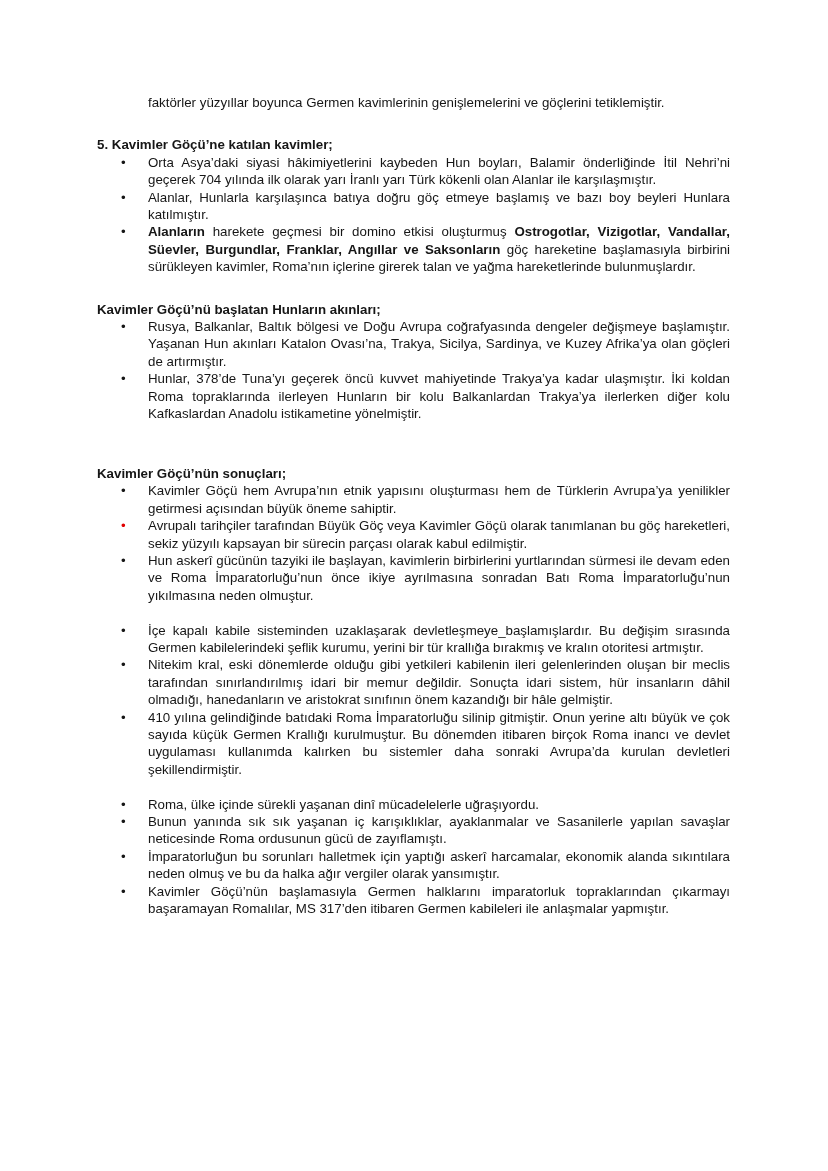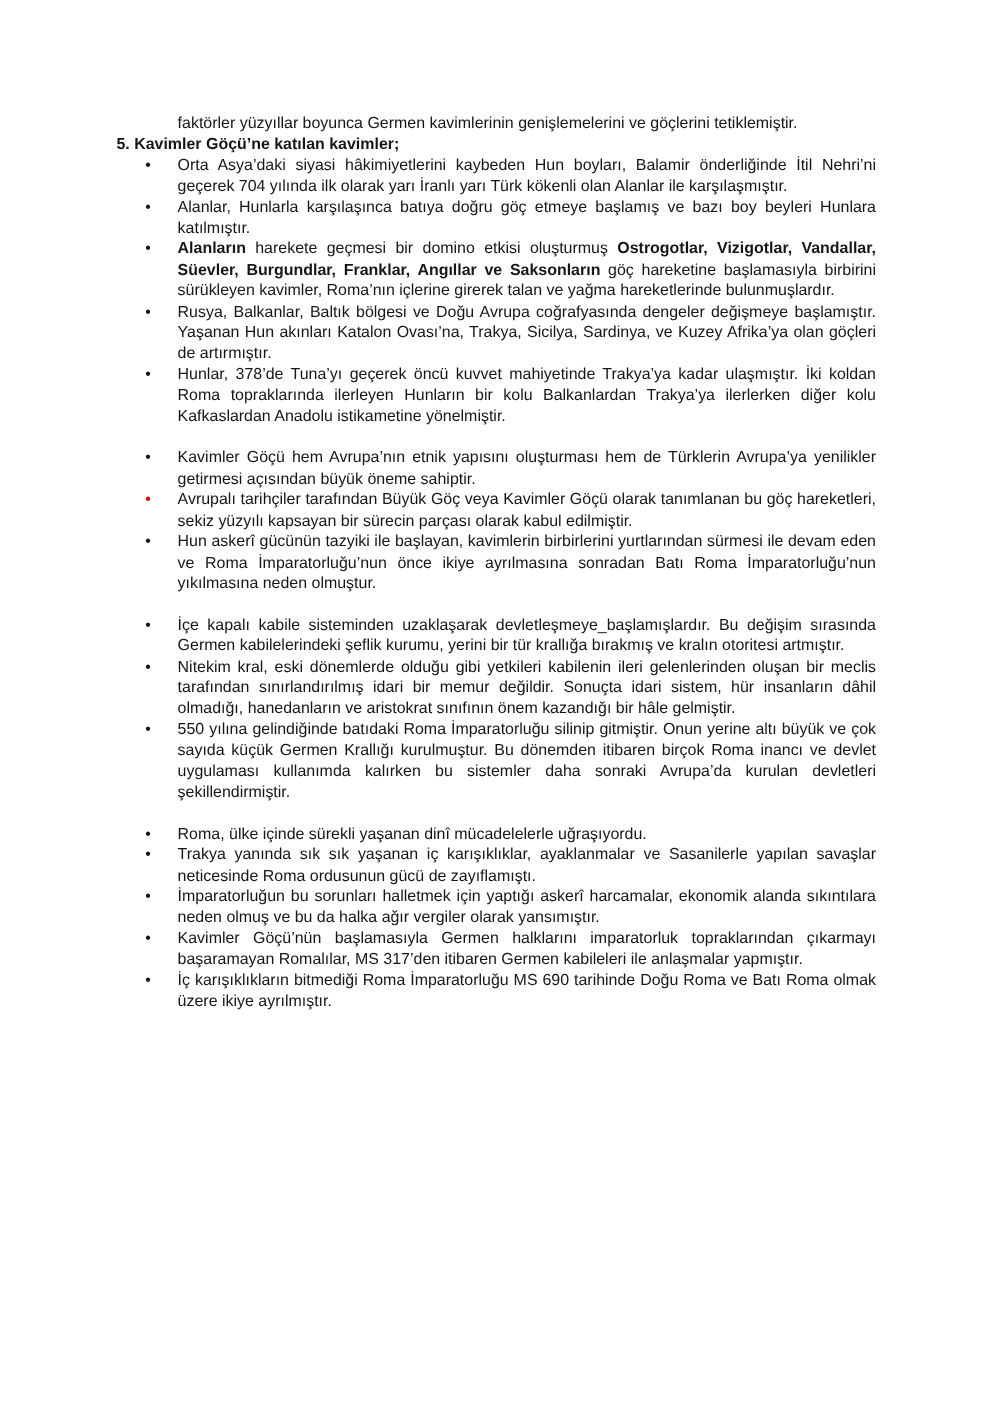--- a/index.html
+++ b/index.html
@@ -20,20 +20,21 @@
   }
   .content {
     position: absolute;
     left: 97px;
     top: 94px;
     width: 633px;
   }
   .heading {
     font-weight: 700;
     text-align: justify;
+    margin-top: 25px;
   }
   .paragraph {
     text-align: justify;
   }
   .paragraph.cont {
     padding-left: 51px;
   }
   .bullet {
     display: flex;
   }
@@ -65,29 +66,31 @@
         <div class="btext"><span>Orta Asya’daki siyasi hâkimiyetlerini kaybeden Hun boyları, Balamir önderliğinde İtil Nehri’ni geçerek 704 yılında ilk olarak yarı İranlı yarı Türk kökenli olan Alanlar ile karşılaşmıştır.</span></div>
       </div>
       <div class="bullet">
         <span class="marker">•</span>
         <div class="btext"><span>Alanlar, Hunlarla karşılaşınca batıya doğru göç etmeye başlamış ve bazı boy beyleri Hunlara katılmıştır.</span></div>
       </div>
       <div class="bullet">
         <span class="marker">•</span>
         <div class="btext"><span class="bold">Alanların</span><span> harekete geçmesi bir domino etkisi oluşturmuş </span><span class="bold">Ostrogotlar, Vizigotlar, Vandallar, Süevler, Burgundlar, Franklar, Angıllar ve Saksonların</span><span> göç hareketine başlamasıyla birbirini sürükleyen kavimler, Roma’nın içlerine girerek talan ve yağma hareketlerinde bulunmuşlardır.</span></div>
       </div>
+      <div class="heading"><span class="bold">Kavimler Göçü’nü başlatan Hunların akınları;</span></div>
       <div class="bullet">
         <span class="marker">•</span>
         <div class="btext"><span>Rusya, Balkanlar, Baltık bölgesi ve Doğu Avrupa coğrafyasında dengeler değişmeye başlamıştır. Yaşanan Hun akınları Katalon Ovası’na, Trakya, Sicilya, Sardinya, ve Kuzey Afrika’ya olan göçleri de artırmıştır.</span></div>
       </div>
       <div class="bullet">
         <span class="marker">•</span>
         <div class="btext"><span>Hunlar, 378’de Tuna’yı geçerek öncü kuvvet mahiyetinde Trakya’ya kadar ulaşmıştır. İki koldan Roma topraklarında ilerleyen Hunların bir kolu Balkanlardan Trakya’ya ilerlerken diğer kolu Kafkaslardan Anadolu istikametine yönelmiştir.</span></div>
       </div>
       <div class="spacer"></div>
+      <div class="heading"><span class="bold">Kavimler Göçü’nün sonuçları;</span></div>
       <div class="bullet">
         <span class="marker">•</span>
         <div class="btext"><span>Kavimler Göçü hem Avrupa’nın etnik yapısını oluşturması hem de Türklerin Avrupa’ya yenilikler getirmesi açısından büyük öneme sahiptir.</span></div>
       </div>
       <div class="bullet">
         <span class="marker" style="color: rgb(224, 0, 0);">•</span>
         <div class="btext"><span>Avrupalı tarihçiler tarafından Büyük Göç veya Kavimler Göçü olarak tanımlanan bu göç hareketleri, sekiz yüzyılı kapsayan bir sürecin parçası olarak kabul edilmiştir.</span></div>
       </div>
       <div class="bullet">
         <span class="marker">•</span>
@@ -97,30 +100,30 @@
       <div class="bullet">
         <span class="marker">•</span>
         <div class="btext"><span>İçe kapalı kabile sisteminden uzaklaşarak devletleşmeye_başlamışlardır. Bu değişim sırasında Germen kabilelerindeki şeflik kurumu, yerini bir tür krallığa bırakmış ve kralın otoritesi artmıştır.</span></div>
       </div>
       <div class="bullet">
         <span class="marker">•</span>
         <div class="btext"><span>Nitekim kral, eski dönemlerde olduğu gibi yetkileri kabilenin ileri gelenlerinden oluşan bir meclis tarafından sınırlandırılmış idari bir memur değildir. Sonuçta idari sistem, hür insanların dâhil olmadığı, hanedanların ve aristokrat sınıfının önem kazandığı bir hâle gelmiştir.</span></div>
       </div>
       <div class="bullet">
         <span class="marker">•</span>
-        <div class="btext"><span>550 yılına gelindiğinde batıdaki Roma İmparatorluğu silinip gitmiştir. Onun yerine altı büyük ve çok sayıda küçük Germen Krallığı kurulmuştur. Bu dönemden itibaren birçok Roma inancı ve devlet uygulaması kullanımda kalırken bu sistemler daha sonraki Avrupa’da kurulan devletleri şekillendirmiştir.</span></div>
+        <div class="btext"><span>410 yılına gelindiğinde batıdaki Roma İmparatorluğu silinip gitmiştir. Onun yerine altı büyük ve çok sayıda küçük Germen Krallığı kurulmuştur. Bu dönemden itibaren birçok Roma inancı ve devlet uygulaması kullanımda kalırken bu sistemler daha sonraki Avrupa’da kurulan devletleri şekillendirmiştir.</span></div>
       </div>
       <div class="spacer"></div>
       <div class="bullet">
         <span class="marker">•</span>
         <div class="btext"><span>Roma, ülke içinde sürekli yaşanan dinî mücadelelerle uğraşıyordu.</span></div>
       </div>
       <div class="bullet">
         <span class="marker">•</span>
-        <div class="btext"><span>Trakya yanında sık sık yaşanan iç karışıklıklar, ayaklanmalar ve Sasanilerle yapılan savaşlar neticesinde Roma ordusunun gücü de zayıflamıştı.</span></div>
+        <div class="btext"><span>Bunun yanında sık sık yaşanan iç karışıklıklar, ayaklanmalar ve Sasanilerle yapılan savaşlar neticesinde Roma ordusunun gücü de zayıflamıştı.</span></div>
       </div>
       <div class="bullet">
         <span class="marker">•</span>
         <div class="btext"><span>İmparatorluğun bu sorunları halletmek için yaptığı askerî harcamalar, ekonomik alanda sıkıntılara neden olmuş ve bu da halka ağır vergiler olarak yansımıştır.</span></div>
       </div>
       <div class="bullet">
         <span class="marker">•</span>
         <div class="btext"><span>Kavimler Göçü’nün başlamasıyla Germen halklarını imparatorluk topraklarından çıkarmayı başaramayan Romalılar, MS 317’den itibaren Germen kabileleri ile anlaşmalar yapmıştır.</span></div>
       </div>
       <div class="bullet">

